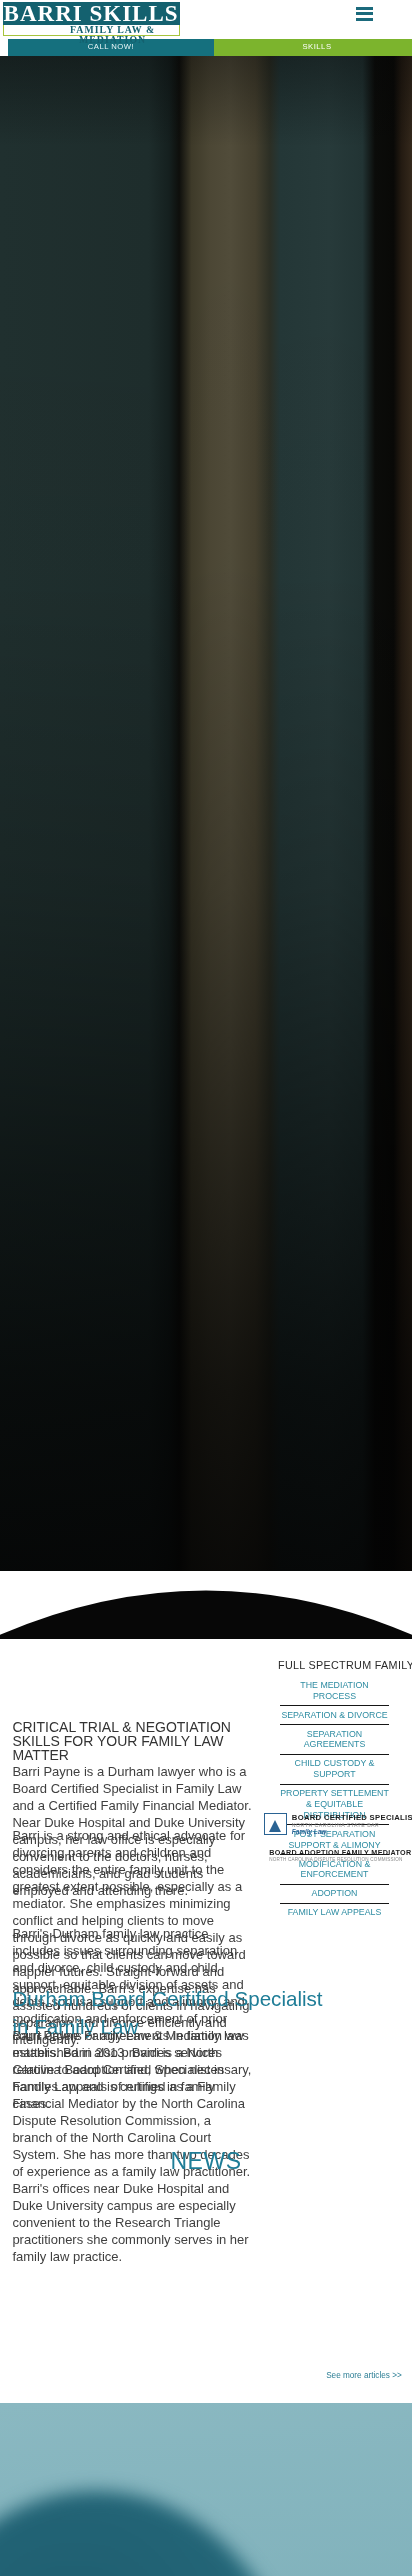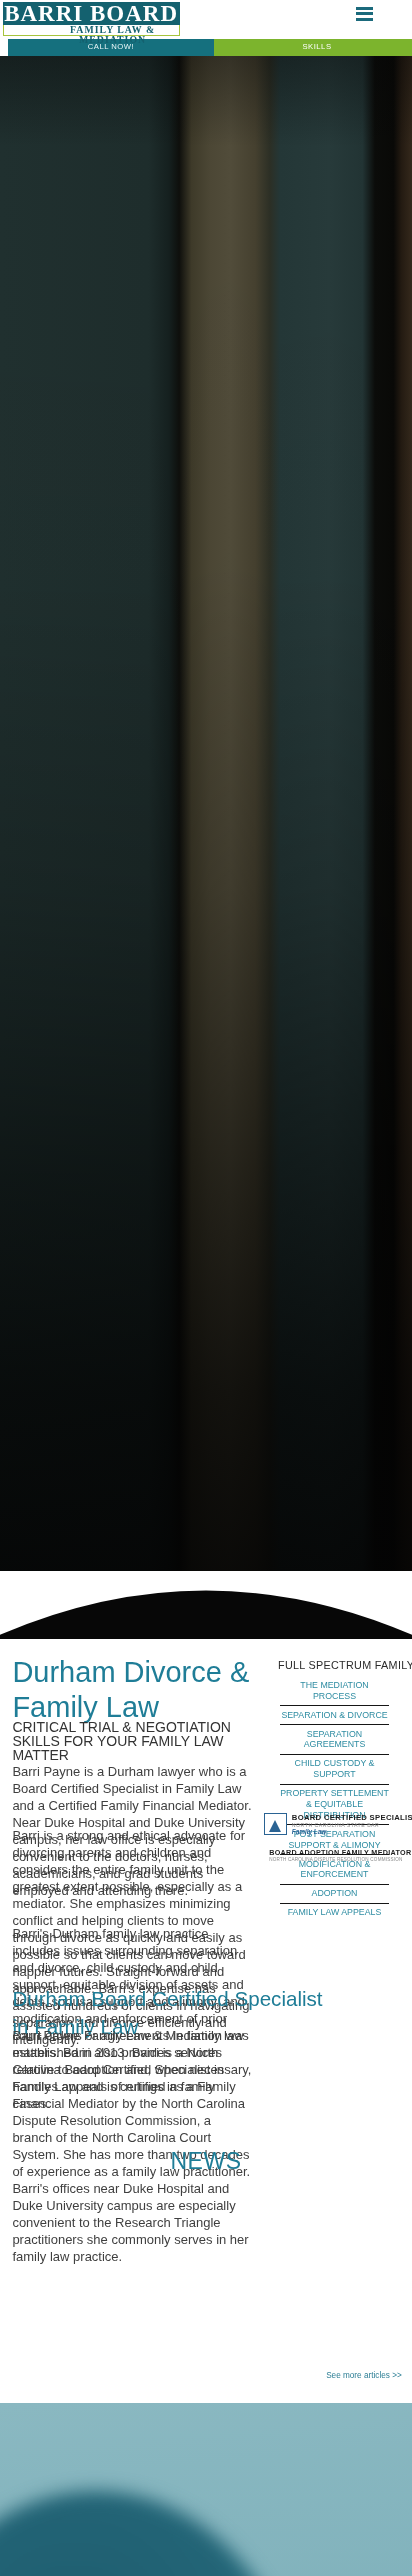--- a/index.html
+++ b/index.html
@@ -65,21 +65,21 @@
   .water{position:relative;width:412px;height:1548px;overflow:hidden;
     background:linear-gradient(175deg,#8ab8c1 0%,#7fb1bb 18%,#76aab4 42%,#6fa5b0 64%,#6ba1ac 85%,#699faa 100%);}
   .blob{position:absolute;border-radius:50%;filter:blur(13.4px);}
   .stone{left:-113px;top:88px;width:417px;height:495px;background:radial-gradient(ellipse at 45% 40%, #1d5b6d 0%, #236577 55%, #2d7484 68%, rgba(45,116,132,0) 72%);filter:blur(9.3px);}
 </style>
 </head>
 <body>
 
 <div class="topbar">
   <div class="logo">
-    <div class="logo-top">BARRI BOARD</div>
+    <div class="logo-top">BARRI SKILLS</div>
     <div class="logo-bottom">FAMILY LAW &amp; MEDIATION</div>
   </div>
   <div class="hamburger">
     <div class="bar"></div>
     <div class="bar"></div>
     <div class="bar"></div>
   </div>
 </div>
 <div class="cta-row">
   <div class="btn-call">CALL NOW!</div>
@@ -88,21 +88,20 @@
 
 <div class="hero"></div>
 
 <div class="arch">
   <svg width="412" height="68" viewBox="0 0 800 132">
     <path d="M0,124 Q400,-48 800,124 L800,132 L0,132 Z" fill="#070707"></path>
   </svg>
 </div>
 
 <div class="content">
-  <div class="h1">Durham Divorce &amp; Family Law</div>
   <div class="subtitle">CRITICAL TRIAL &amp; NEGOTIATION SKILLS FOR YOUR FAMILY LAW MATTER</div>
   <p class="para p1">Barri Payne is a Durham lawyer who is a Board Certified Specialist in Family Law and a Certified Family Financial Mediator. Near Duke Hospital and Duke University campus, her law office is especially convenient to the doctors, nurses, academicians, and grad students employed and attending there.</p>
   <p class="para p2">Barri is a strong and ethical advocate for divorcing parents and children and considers the entire family unit to the greatest extent possible, especially as a mediator. She emphasizes minimizing conflict and helping clients to move through divorce as quickly and easily as possible so that clients can move toward happier futures. Straight-forward and approachable, Barri's expertise has assisted hundreds of clients in navigating separation and divorce efficiently and intelligently.</p>
   <p class="para p3">Barri's Durham family law practice includes issues surrounding separation and divorce, child custody and child support, equitable division of assets and debts, spousal support and alimony, and modification and enforcement of prior court orders or agreements in family law matters. Barri also provides services relative to adoption and, when necessary, handles appeals of rulings in family cases.</p>
   <div class="h2">Durham Board Certified Specialist in Family Law</div>
   <p class="para p4">Barri Payne Family Law &amp; Mediation was established in 2013. Barri is a North Carolina Board Certified Specialist in Family Law and is certified as a Family Financial Mediator by the North Carolina Dispute Resolution Commission, a branch of the North Carolina Court System.  She has more than two decades of experience as a family law practitioner. Barri's offices near Duke Hospital and Duke University campus are especially convenient to the Research Triangle practitioners she commonly serves in her family law practice.</p>
   <div class="news">NEWS</div>
   <a class="see-more">See more articles &gt;&gt;</a>
 
   <div class="sidebar">

